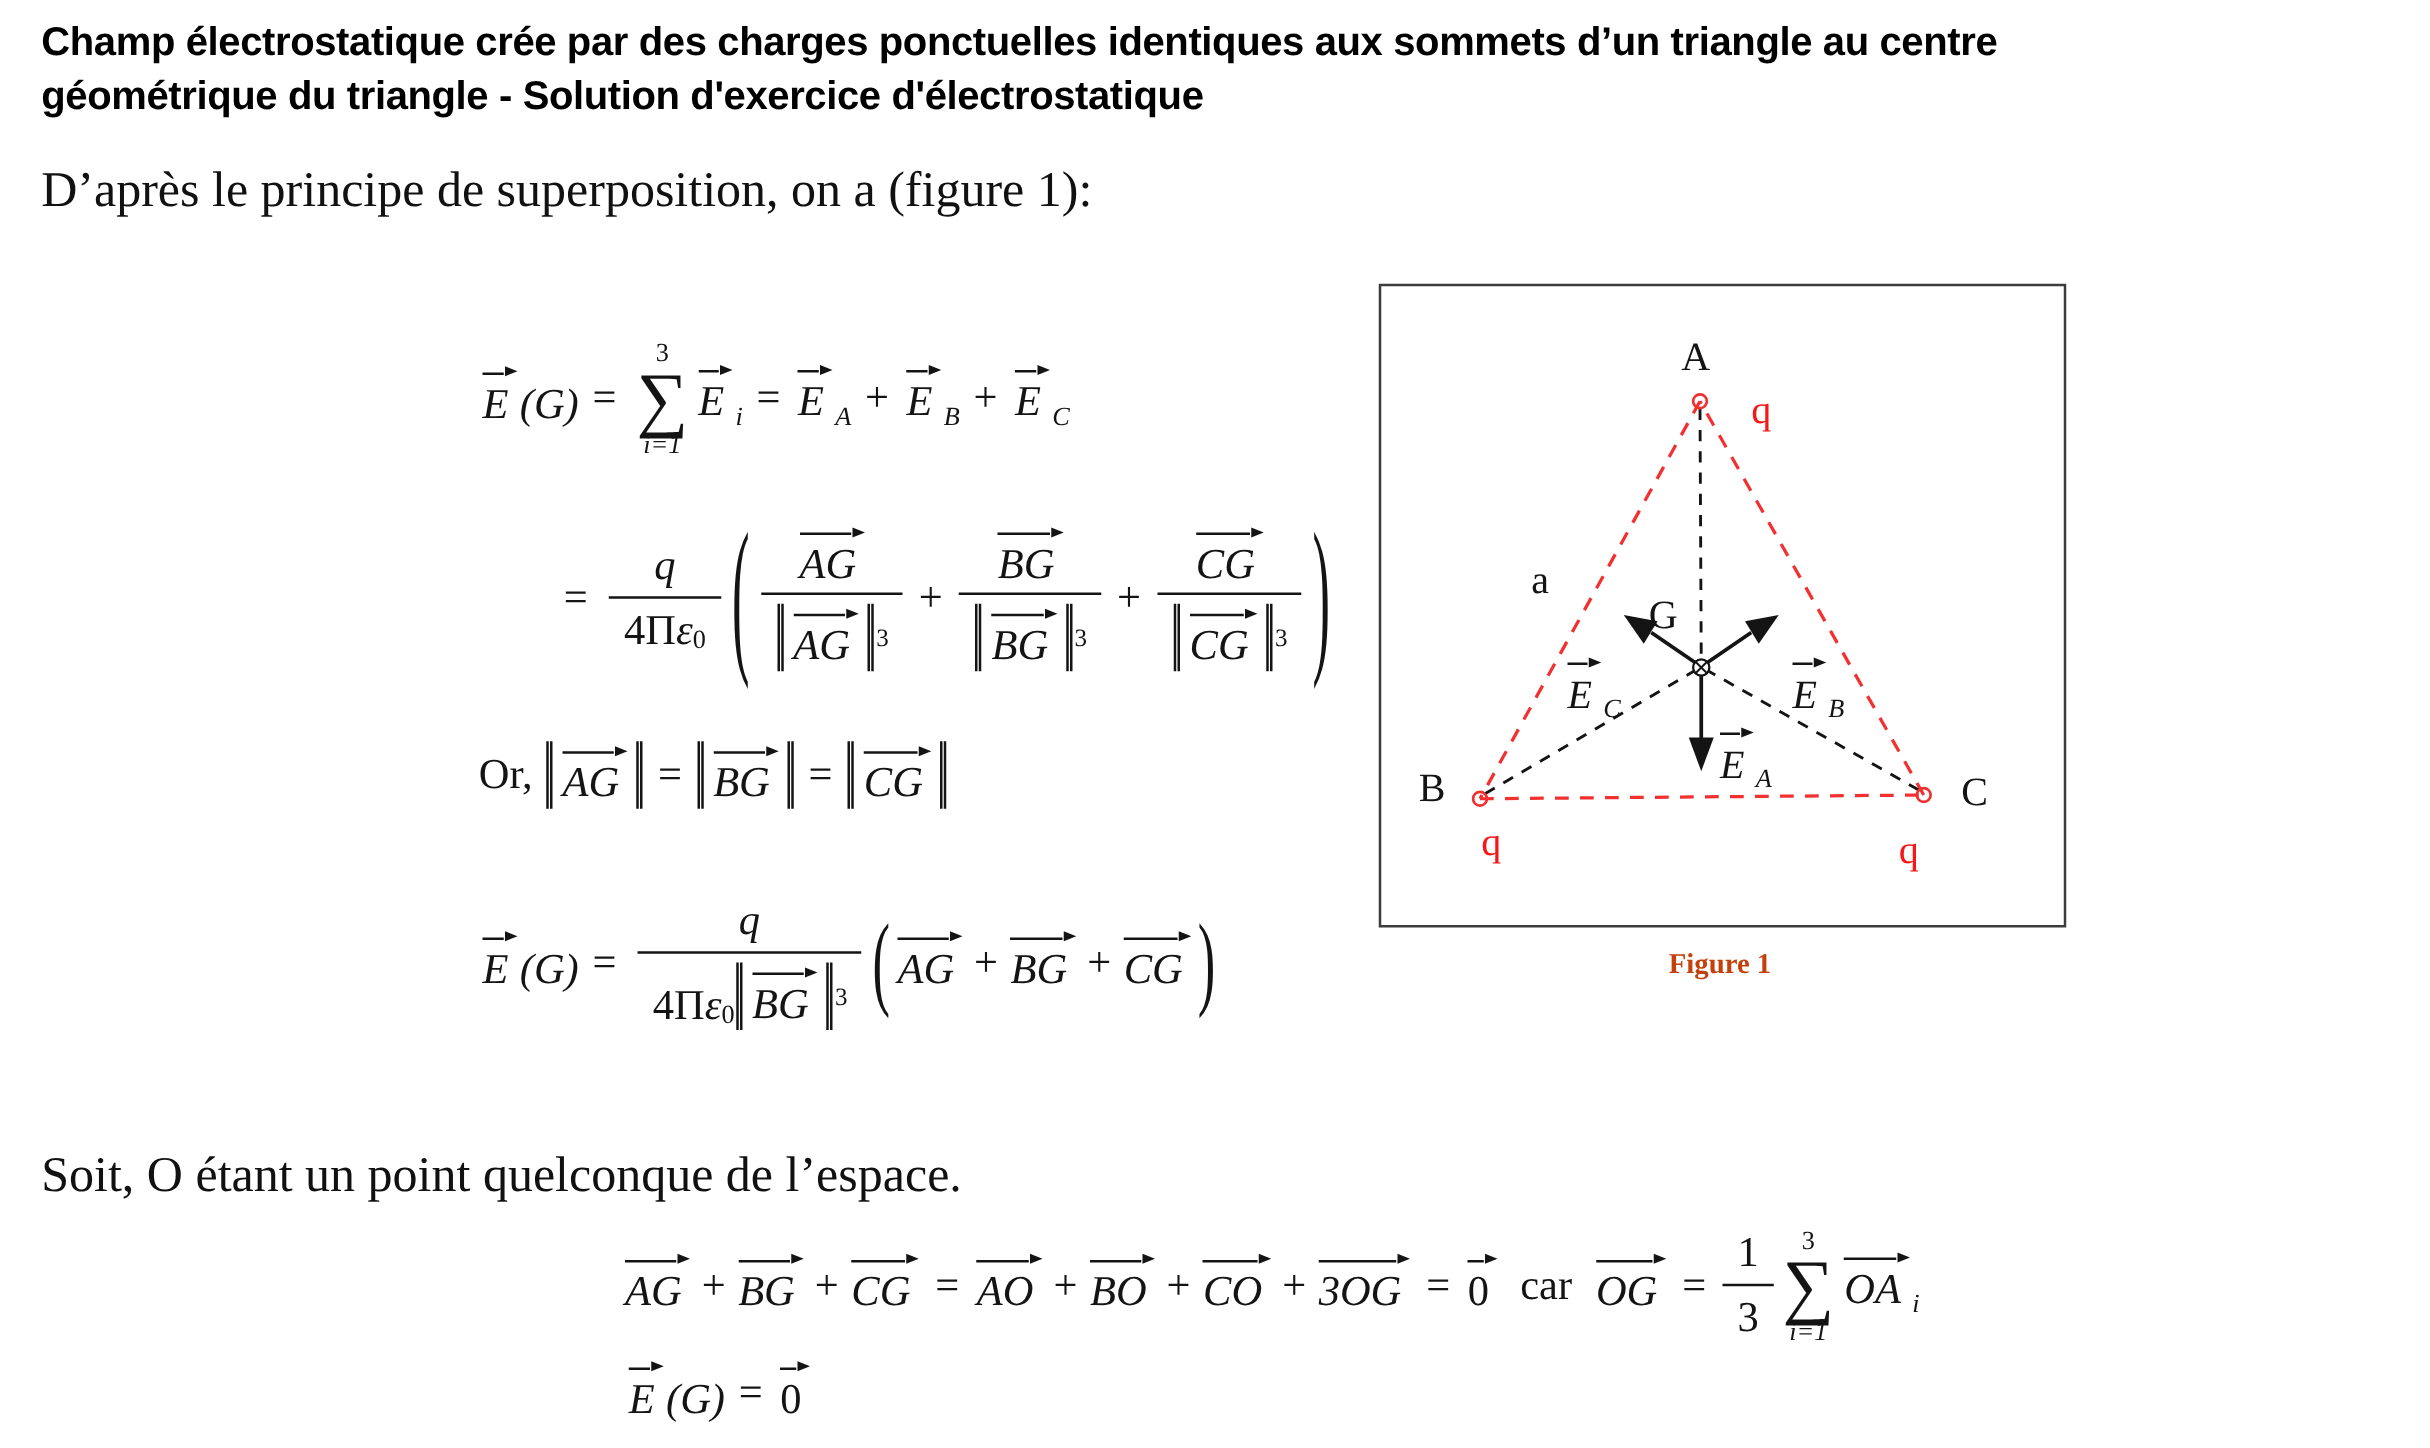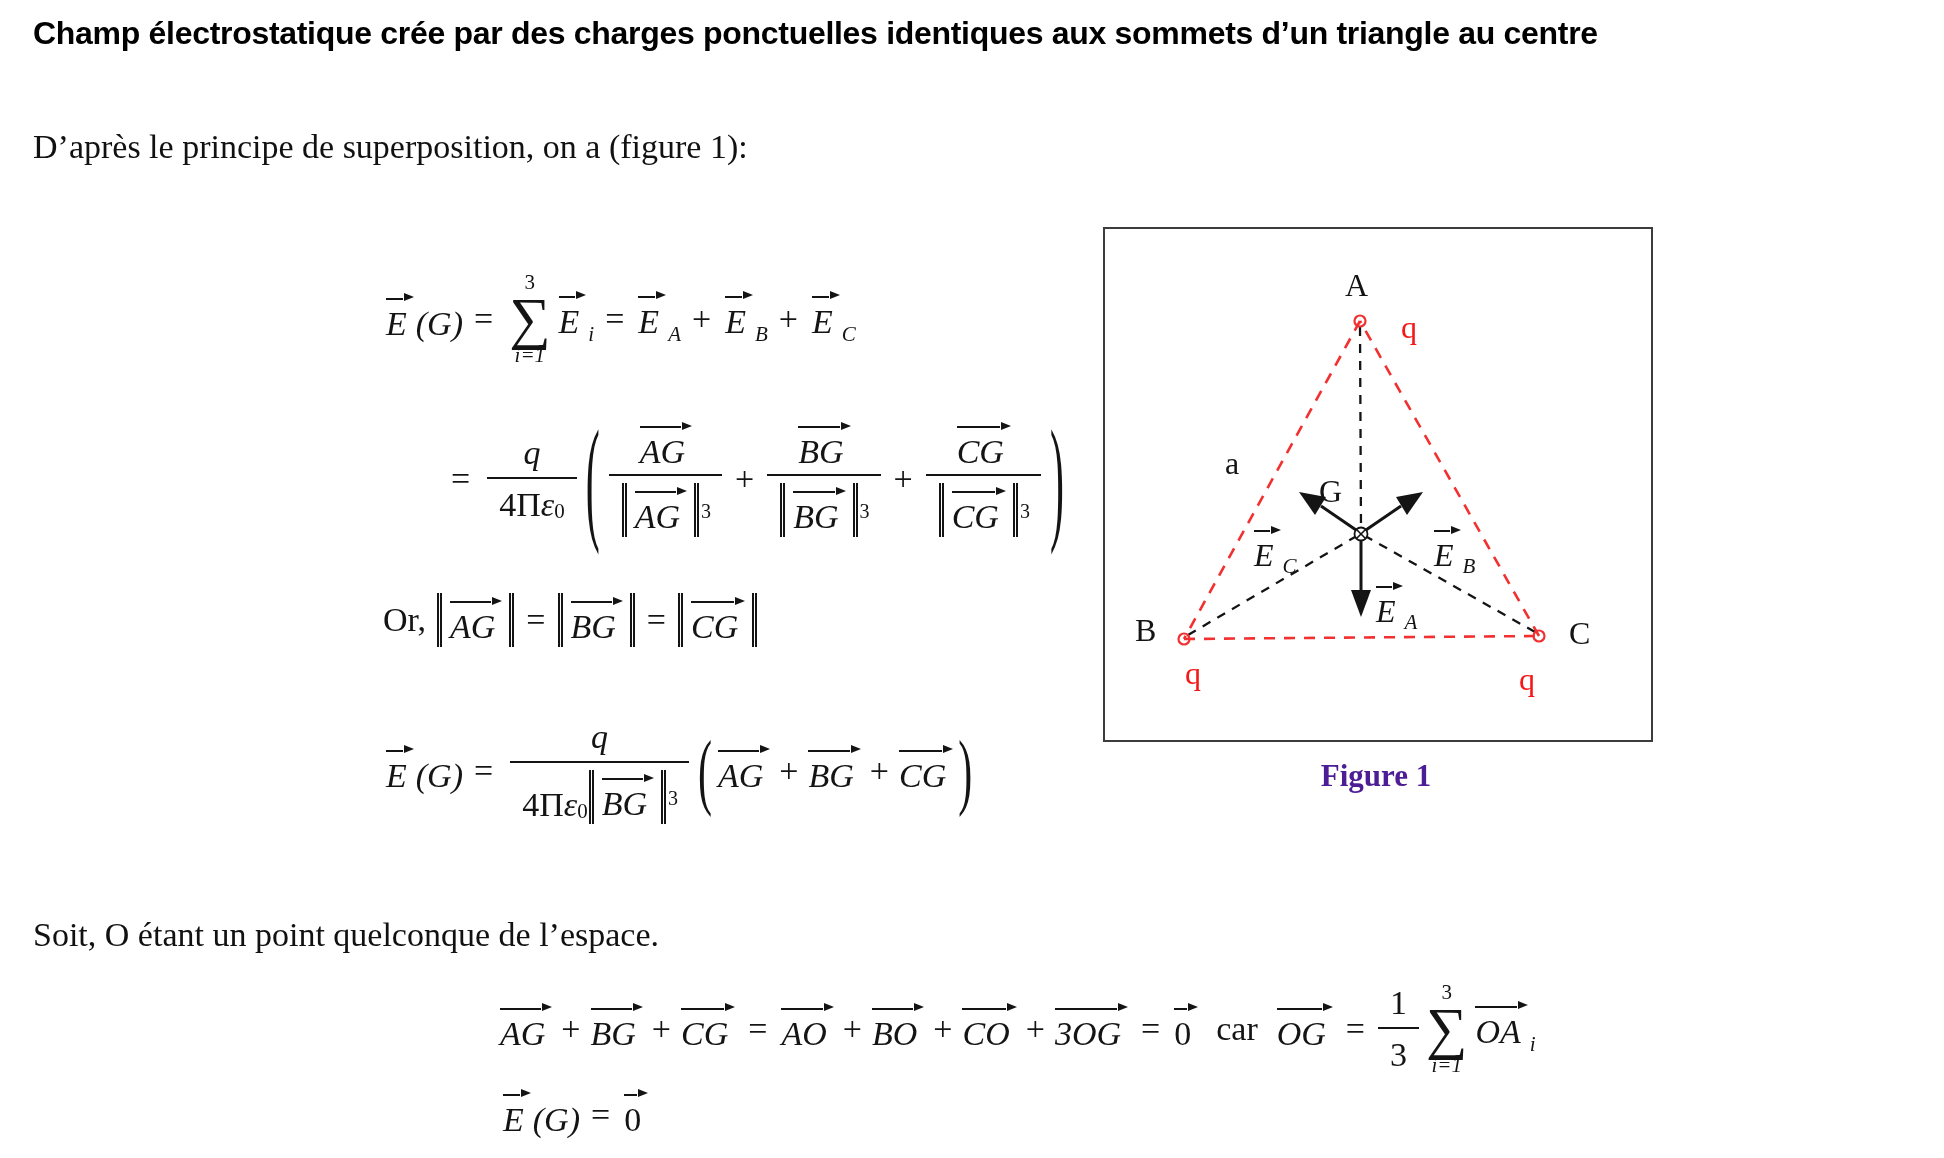--- a/index.html
+++ b/index.html
@@ -6,21 +6,21 @@
   body{width:1944px;height:1158px;position:relative;overflow:hidden;
        font-family:"Liberation Serif",serif;color:#141414;}
 
   .abs{position:absolute;}
 
   
   .title{left:33px;top:12px;width:1890px;
          font-family:Liberation Sans, sans-serif;font-weight:bold;
          font-size:32px;line-height:1.33;color:#000;letter-spacing:-0.3px;}
 
-  .para{font-size:34px;color:#111;}
+  .para{font-size:40px;color:#111;}
 
   
   .math{display:flex;align-items:center;font-size:34px;white-space:nowrap;color:#141414;}
   .tok{display:inline-block;line-height:1.25;}
   .it{font-style:italic;}
   .op{padding:0 11px;}
   .op2{padding:0 7px;}
 
   sub{font-size:21px;font-style:italic;}
   sup.s3{font-size:20px;position:relative;top:-14px;left:1px;font-style:normal;}
@@ -46,27 +46,28 @@
   .sum .ssym{font-size:58px;line-height:0.85;font-style:normal;}
 
   .bigp{display:inline-block;font-size:42px;line-height:1;transform:scaleY(3.3);margin:0 3px;}
   .medp{display:inline-block;font-size:42px;line-height:1;transform:scaleY(2.0);margin:0 3px;}
 
   
   .figbox{left:1103px;top:227px;width:546px;height:511px;border:2px solid #3c3c3c;background:#fff;}
   .flabel{position:absolute;font-size:32px;line-height:1;color:#141414;}
   .red{color:#f61818;}
   .caption{left:1103px;top:758px;width:546px;text-align:center;
-           font-size:31px;font-weight:bold;color:#4c1d95;}
+           font-size:23px;font-weight:bold;color:#c2410c;}
 </style>
 </head>
 <body>
 
 <div class="abs title">
   <div>Champ électrostatique crée par des charges ponctuelles identiques aux sommets d’un triangle au centre</div>
+  <div>géométrique du triangle - Solution d'exercice d'électrostatique</div>
 </div>
 
 <div class="abs para" style="left:33px;top:128px;">D’après le principe de superposition, on a (figure 1):</div>
 
 <div class="abs math" style="left:383px;top:252px;height:134px;">
   <span class="tok"><span class="vec">E</span><span class="it">(G)</span></span>
   <span class="op">=</span>
   <span class="sum">
     <span class="slim" style="font-style:normal;">3</span>
     <span class="ssym">∑</span>

